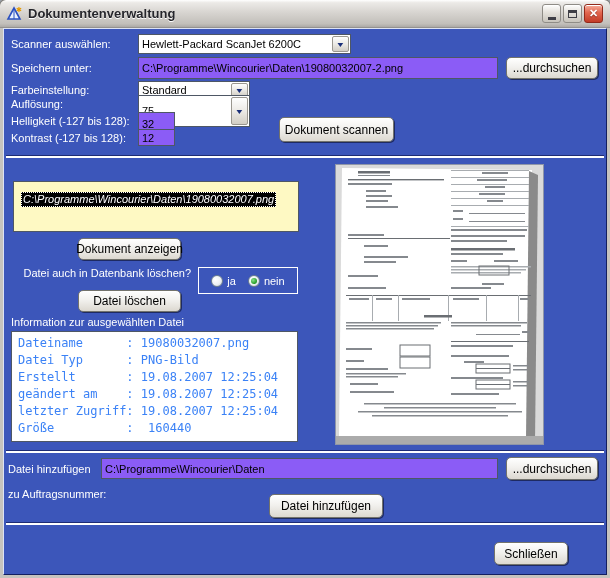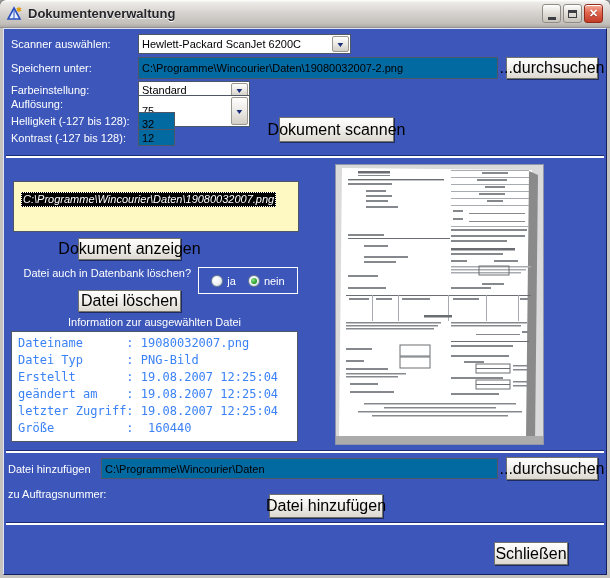--- a/index.html
+++ b/index.html
@@ -40,40 +40,40 @@
 
   
   .client{
     position:absolute; left:3px; top:28px; width:604px; height:547px;
     background:#3C56BA;
     border:1px solid; border-color:#DCE2F4 #131F60 #131F60 #DCE2F4;
   }
   .lbl{ position:absolute; color:#FFFFFF; font-size:11px; line-height:13px; white-space:nowrap; }
 
   .tinput{
-    position:absolute; background:#0369a1; border:1px solid #4E5765; color:#000;
+    position:absolute; background:#8b5cf6; border:1px solid #4E5765; color:#000;
     font-family:"Liberation Sans", sans-serif; font-size:11px; padding:1px 3px; outline:none;
   }
   .combo{
     position:absolute; background:#fff; border:1px solid #4E5765;
     display:flex; align-items:center;
   }
   .combo-text{ flex:1; font-size:11px; color:#000; padding:0 3px; white-space:nowrap; overflow:hidden; }
   .combo-btn{
     width:17px; align-self:stretch; margin:1px; border:1px solid #9A978F; border-radius:2px;
     background:linear-gradient(180deg,#FEFEFE 0%,#ECEAE5 50%,#D2CEC5 100%);
     display:flex; align-items:center; justify-content:center;
   }
   .arrow{ font-size:7px; color:#1A2F78; line-height:1; transform:scaleX(1.4); }
 
   .btn{
     position:absolute; display:flex; align-items:center; justify-content:center;
-    font-family:"Liberation Sans", sans-serif; font-size:16px; color:#000;
+    font-family:"Liberation Sans", sans-serif; font-size:12px; color:#000;
     background:linear-gradient(180deg,#FFFFFF 0%,#F2F1EE 45%,#DCD8D0 100%);
-    border:1px solid #73736C; border-radius:0;
+    border:1px solid #73736C; border-radius:5px;
     box-shadow:1px 1px 0 rgba(10,14,40,.6), inset 0 1px 0 #FFF;
     cursor:default; white-space:nowrap;
   }
 
   .sep{ position:absolute; height:2px; background:#FFFFFF; box-shadow:0 -1px 0 #1E2C74; }
 
   .listbox{
     position:absolute; background:#fef9c3; border:1px solid #4E5765; overflow:hidden; padding:7px;font-style:italic;
   }
   .list-item{
@@ -188,21 +188,21 @@
       <span class="radio-item">
         <span class="radio checked"></span>
         <span class="radio-lbl">nein</span>
       </span>
     </div>
 
     <div class="btn" style="left:74px;top:261px;width:103px;height:22px;">
       <span>Datei löschen</span>
     </div>
 
-    <span class="lbl" style="left:7px;top:287px;width:287px;text-align:center;">Information zur ausgewählten Datei</span>
+    <span class="lbl" style="left:7px;top:287px;width:287px;">Information zur ausgewählten Datei</span>
 
     <div class="infobox" style="left:7px;top:302px;width:287px;height:111px;">
       <div class="mono">Dateiname      : 19080032007.png</div>
       <div class="mono">Datei Typ      : PNG-Bild</div>
       <div class="mono">Erstellt       : 19.08.2007 12:25:04</div>
       <div class="mono">geändert am    : 19.08.2007 12:25:04</div>
       <div class="mono">letzter Zugriff: 19.08.2007 12:25:04</div>
       <div class="mono">Größe          :  160440</div>
     </div>
 

